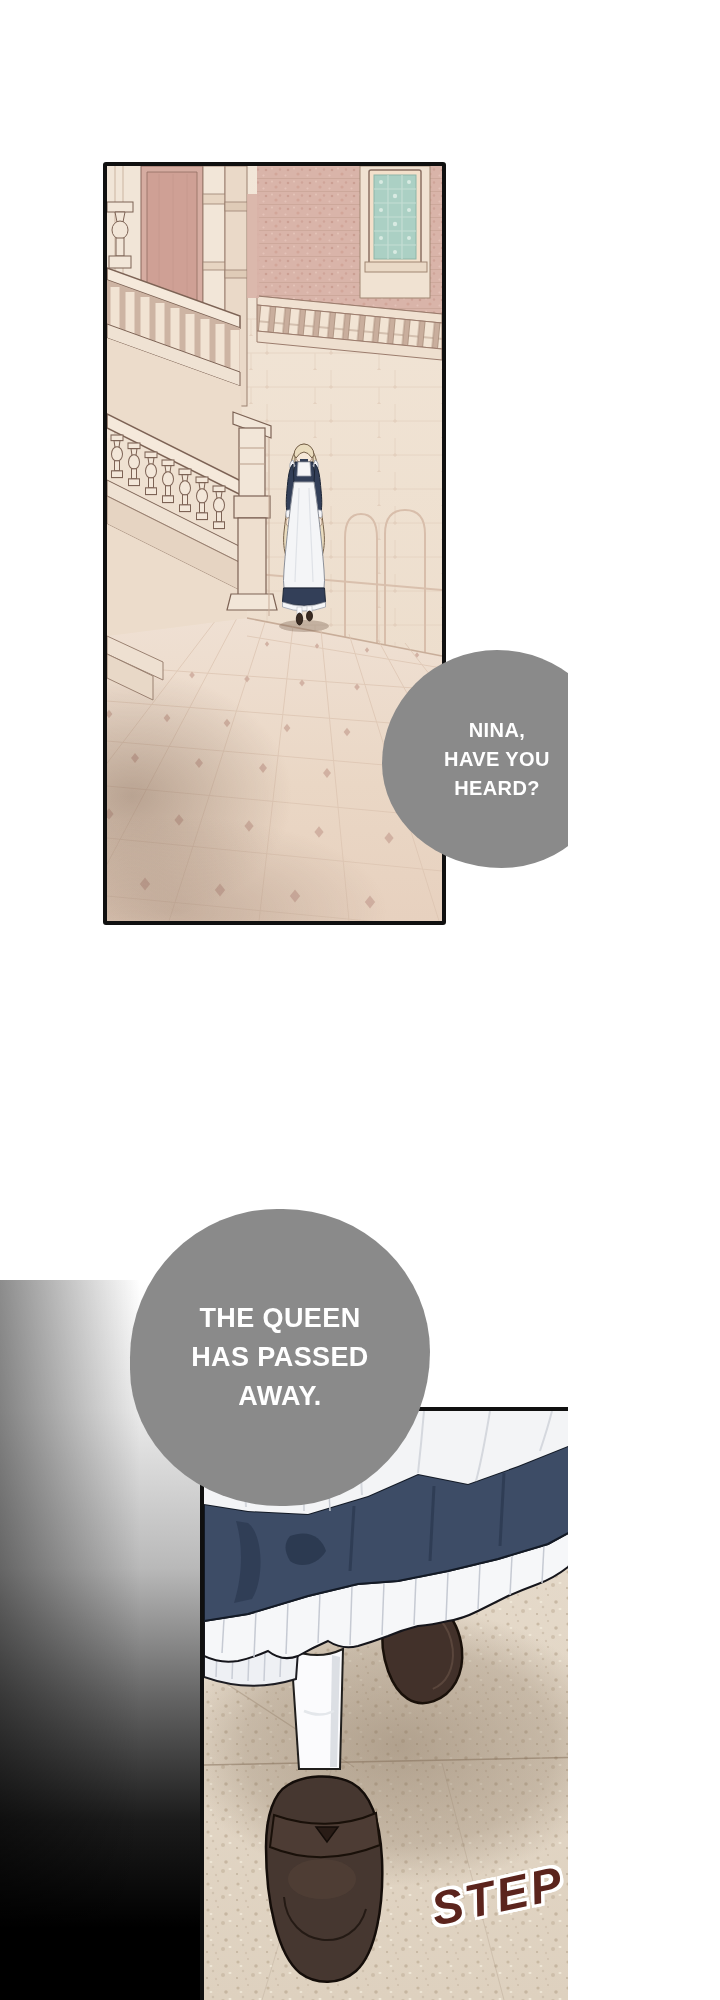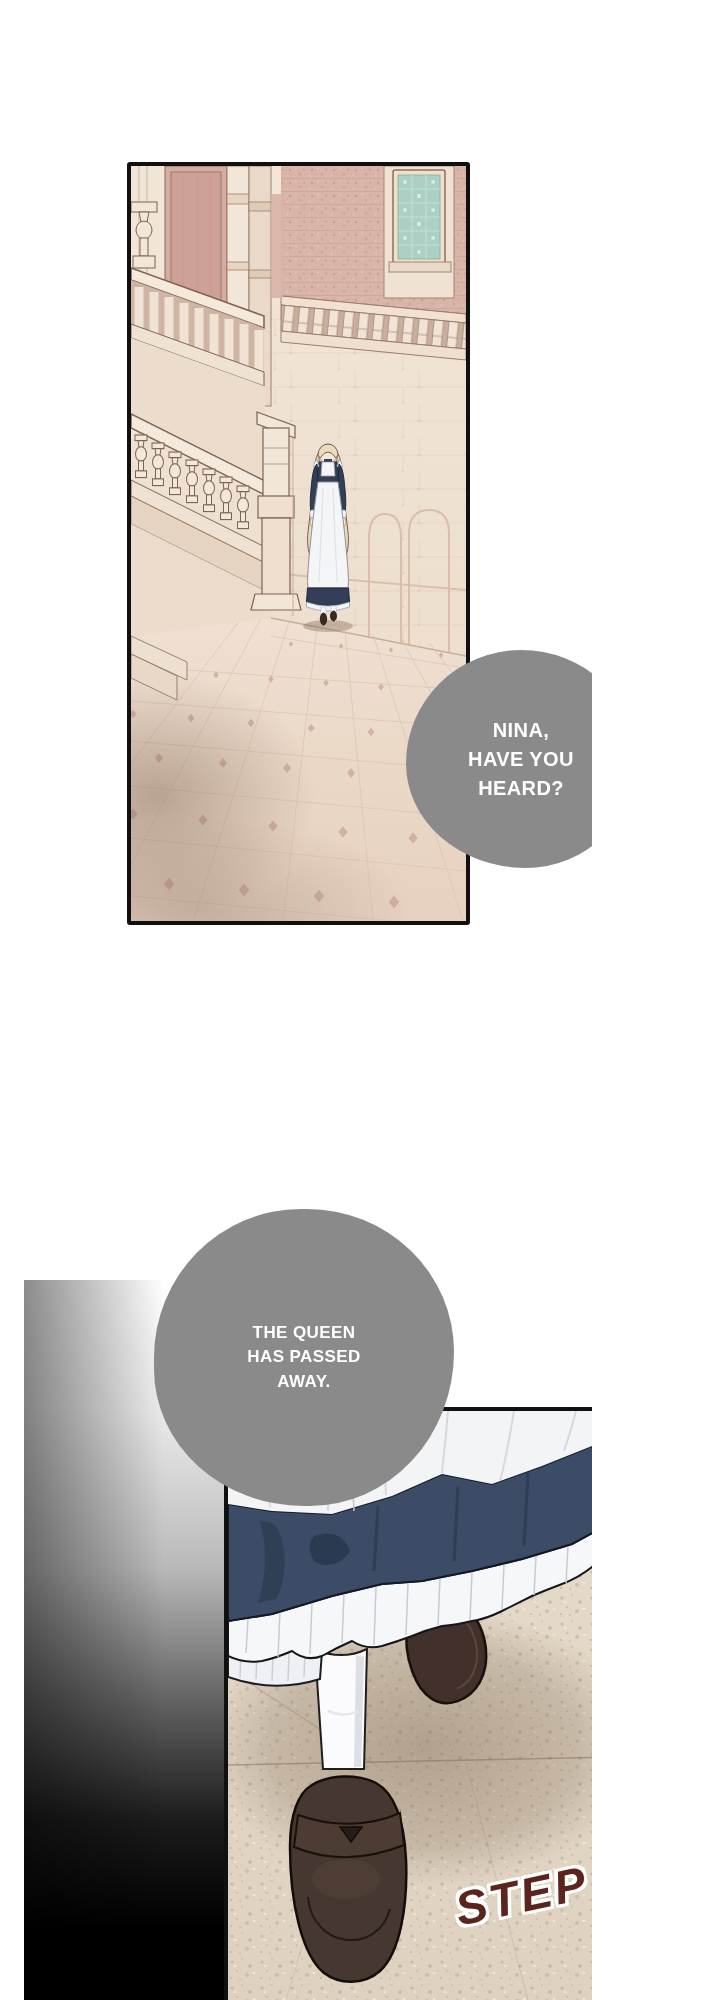--- a/index.html
+++ b/index.html
@@ -1,37 +1,37 @@
 <!DOCTYPE html>
 <html><head>
 <meta charset="utf-8">
 <style>
   html,body{margin:0;padding:0;background:#fff;}
   .page{position:relative;width:568px;height:2000px;background:#ffffff;overflow:hidden;
-        font-family:"Liberation Sans",sans-serif;margin-left:24px;}
+        font-family:"Liberation Sans",sans-serif;}
   .vignette{position:absolute;top:1280px;height:720px;pointer-events:none;}
   .vignette-left{left:0;width:200px;
     background:linear-gradient(180deg, rgba(0,0,0,0) 0%, rgba(60,60,60,0.10) 18%,
       rgba(70,70,70,0.38) 40%, rgba(35,35,35,0.70) 58%, rgba(8,8,8,0.92) 75%, #000 90%);}
   .vignette-left::after{content:"";position:absolute;inset:0;
     background:linear-gradient(90deg, rgba(0,0,0,0.45), rgba(0,0,0,0) 70%);}
   .vignette-right{left:644px;width:76px;
     background:linear-gradient(180deg, rgba(255,255,255,0) 0%, #ececec 8%, #c4c4c4 22%,
       #8f8f8f 40%, #565656 58%, #222 76%, #000 90%);}
   .panel{position:absolute;border:4px solid #101010;box-sizing:border-box;background:#fff;}
   .panel-1{left:103px;top:162px;width:343px;height:763px;border-radius:3px;}
   .panel-2{left:200px;top:1407px;width:444px;height:593px;border-bottom:none;
            border-radius:3px 3px 0 0;}
   .panel svg{position:absolute;left:0;top:0;width:100%;height:100%;display:block;}
   .bubble{position:absolute;display:flex;align-items:center;justify-content:center;
           background:#8a8a8a;color:#ffffff;text-align:center;font-weight:bold;z-index:5;}
   .bubble p{margin:0;white-space:pre-line;line-height:1.45;letter-spacing:0.4px;}
   .bubble-1{left:382px;top:650px;width:230px;height:218px;font-size:20px;
             border-radius:50% 50% 48% 52% / 52% 50% 50% 48%;}
-  .bubble-2{left:130px;top:1209px;width:300px;height:297px;font-size:17px;
+  .bubble-2{left:130px;top:1209px;width:300px;height:297px;font-size:27px;
             border-radius:50% 50% 49% 51% / 51% 49% 53% 47%;}
   .sfx-step{position:absolute;left:432px;top:1882px;z-index:6;
     font-size:47px;font-weight:bold;font-style:italic;letter-spacing:3px;
     color:#5b241d;transform:rotate(-12deg);transform-origin:left center;
     text-shadow:-3px -3px 0 #fff, 3px -3px 0 #fff, -3px 3px 0 #fff, 3px 3px 0 #fff,
                 -3px 0 0 #fff, 3px 0 0 #fff, 0 -3px 0 #fff, 0 3px 0 #fff;}
 </style>
 </head>
 <body>
 

